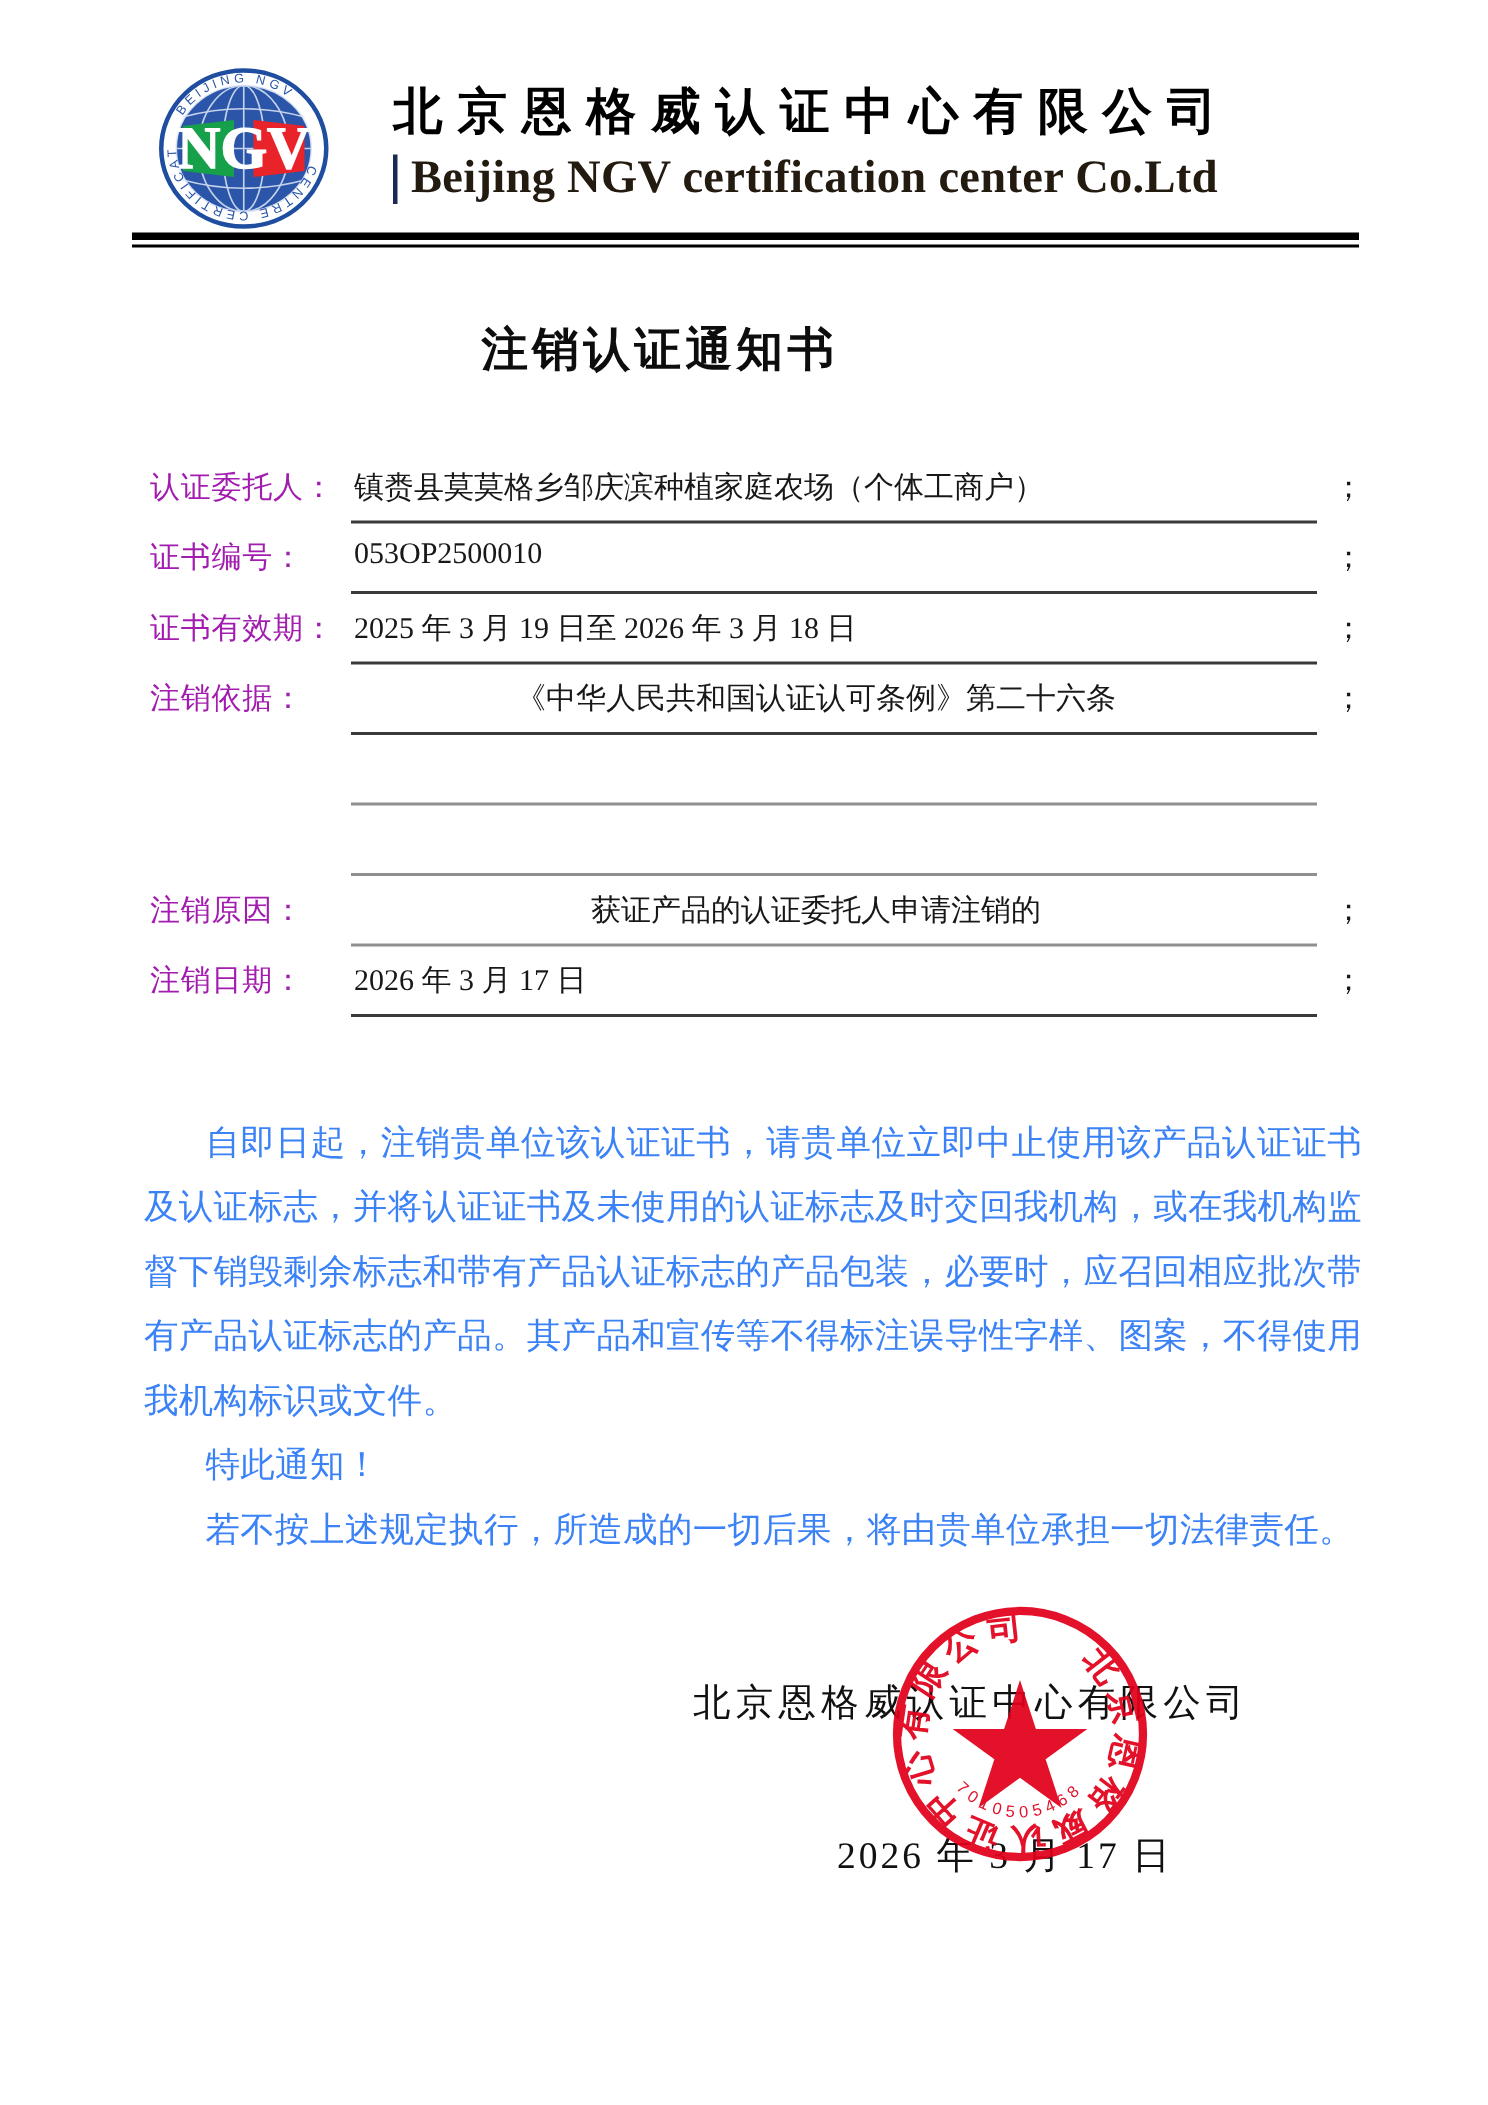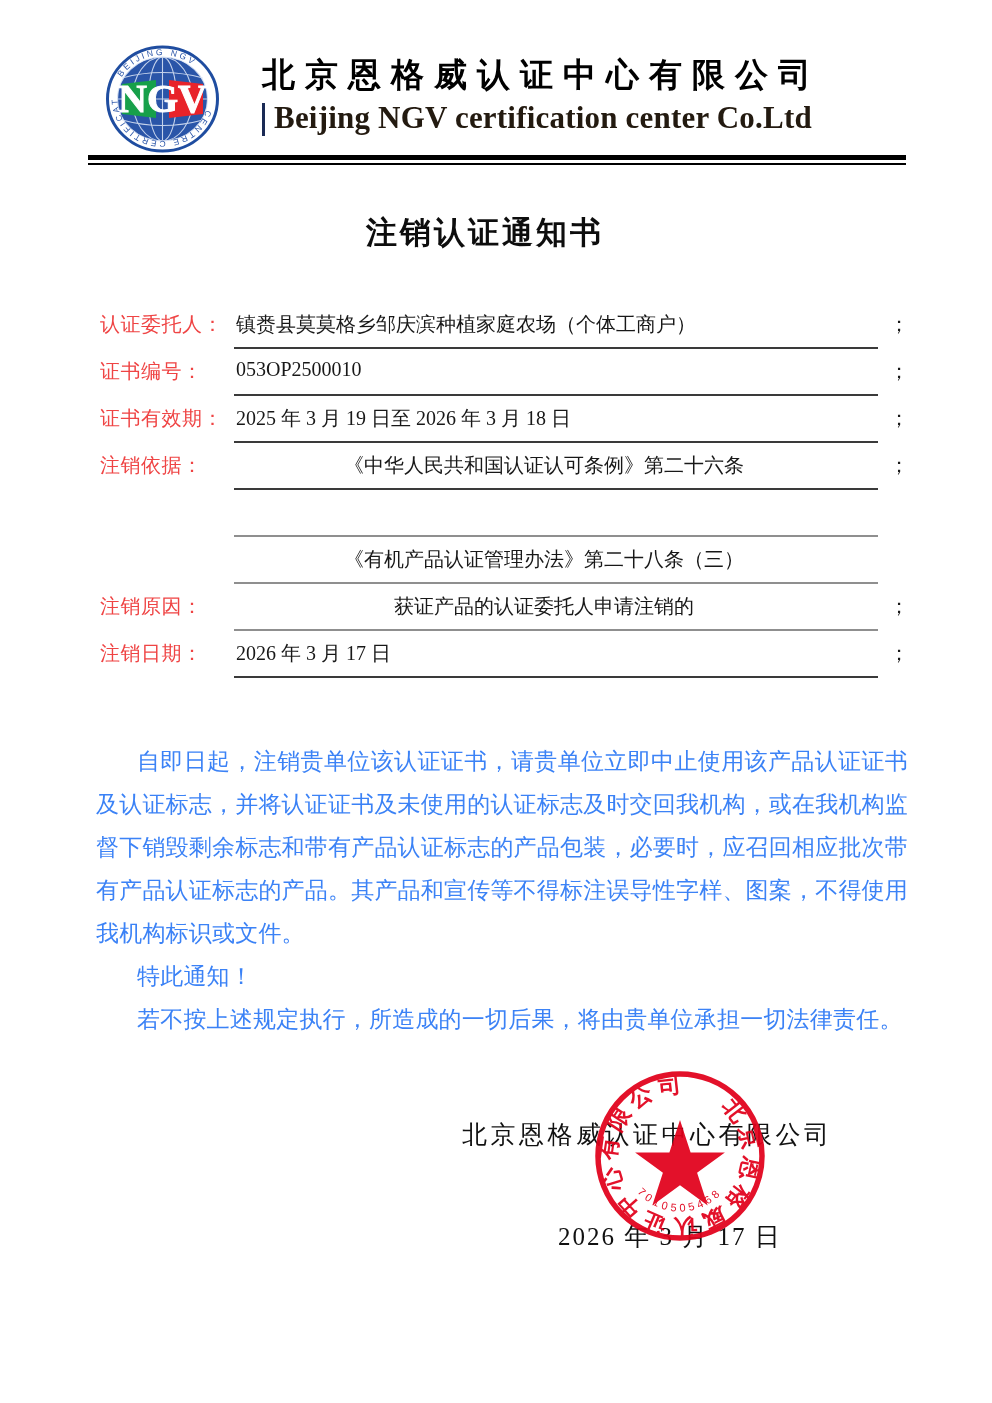--- a/index.html
+++ b/index.html
@@ -93,42 +93,41 @@
     position: absolute;
     left: 0;
     top: 212px;
     width: 880px;
     text-align: center;
     font-size: 31px;
     font-weight: bold;
     letter-spacing: 3px;
     color: #0d0d0d;
     font-family: "Liberation Serif", "DejaVu Serif", serif;
-    padding-left: 45px;
   }
 
   
   .fields {
     position: absolute;
     left: 100px;
     top: 306px;
     width: 800px;
   }
   .field-row {
     position: relative;
     height: 47px;
   }
   .field-label {
     position: absolute;
     left: 0;
     top: 5px;
     width: 128px;
     font-size: 20px;
     letter-spacing: 0.5px;
-    color: #ef4444;
+    color: #a21caf;
     white-space: nowrap;
   }
   .field-value {
     position: absolute;
     left: 136px;
     top: 5px;
     width: 640px;
     font-size: 20px;
     color: #181818;
     white-space: nowrap;
@@ -290,21 +289,20 @@
   </div>
 
   <div class="field-row">
     <div class="field-label"></div>
     <div class="field-underline light"></div>
     <div class="field-semicolon"></div>
   </div>
 
   <div class="field-row">
     <div class="field-label"></div>
-    <div class="field-value indent">《有机产品认证管理办法》第二十八条（三）</div>
     <div class="field-underline light"></div>
     <div class="field-semicolon"></div>
   </div>
 
   <div class="field-row">
     <div class="field-label">注销原因：</div>
     <div class="field-value indent">获证产品的认证委托人申请注销的</div>
     <div class="field-underline light"></div>
     <div class="field-semicolon">；</div>
   </div>

